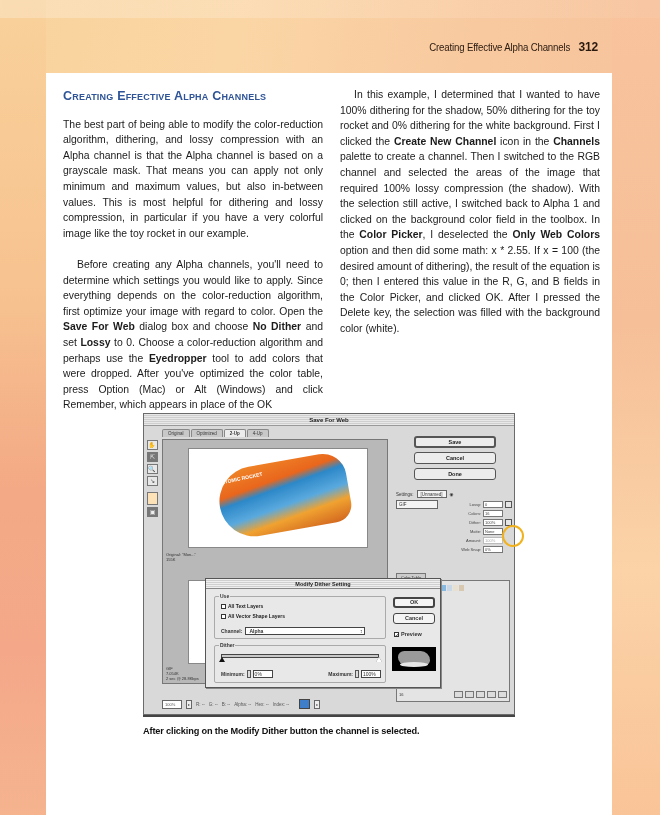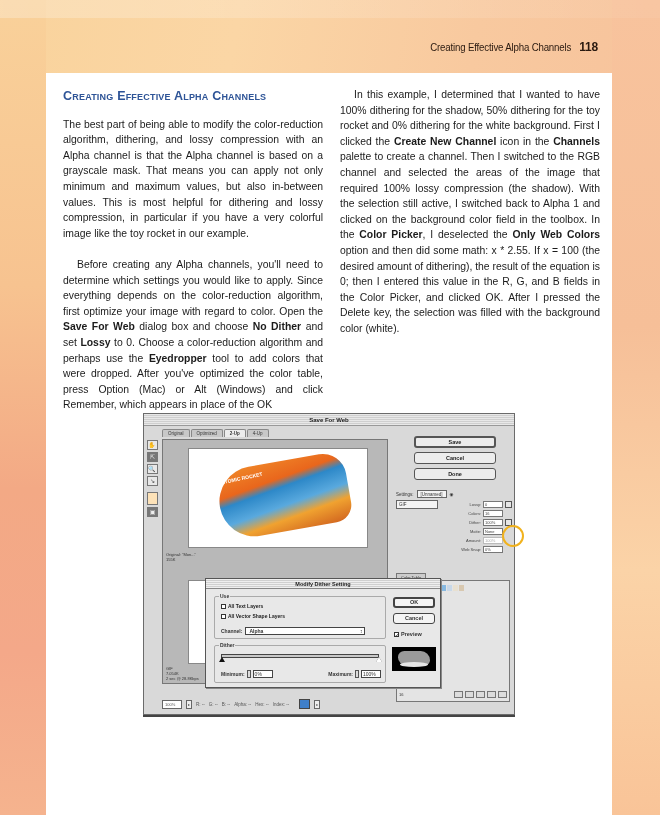--- a/index.html
+++ b/index.html
@@ -188,21 +188,21 @@
 </style>
 </head>
 <body>
 
 <div class="bg-left"></div>
 <div class="bg-right"></div>
 <div class="bg-streak"></div>
 
 <div class="running-head">
   <span class="title">Creating Effective Alpha Channels</span>
-  <span class="page-num">118</span>
+  <span class="page-num">312</span>
 </div>
 
 <div class="page">
 
   <div class="col col-left">
     <div class="section-heading">Creating Effective Alpha Channels</div>
     <p class="para">The best part of being able to modify the color-reduction algorithm, dithering, and lossy compression with an Alpha channel is that the Alpha channel is based on a grayscale mask. That means you can apply not only minimum and maximum values, but also in-between values. This is most helpful for dithering and lossy compression, in particular if you have a very colorful image like the toy rocket in our example.</p>
     <p class="para indent"><span>Before creating any Alpha channels, you'll need to determine which settings you would like to apply. Since everything depends on the color-reduction algorithm, first optimize your image with regard to color. Open the </span><b>Save For Web</b><span> dialog box and choose </span><b>No Dither</b><span> and set </span><b>Lossy</b><span> to 0. Choose a color-reduction algorithm and perhaps use the </span><b>Eyedropper</b><span> tool to add colors that were dropped. After you've optimized the color table, press Option (Mac) or Alt (Windows) and click Remember, which appears in place of the OK</span></p>
   </div>
 
@@ -384,13 +384,14 @@
         <span class="chk">✓</span>
         <span>Preview</span>
       </div>
       <div class="preview-thumb">
         <div class="blob"></div>
         <div class="blob2"></div>
       </div>
     </div>
   </div>
 
+  <div class="caption" style="left:97px; top:653px;">After clicking on the Modify Dither button the channel is selected.</div>
 </div>
 
 </body></html>

